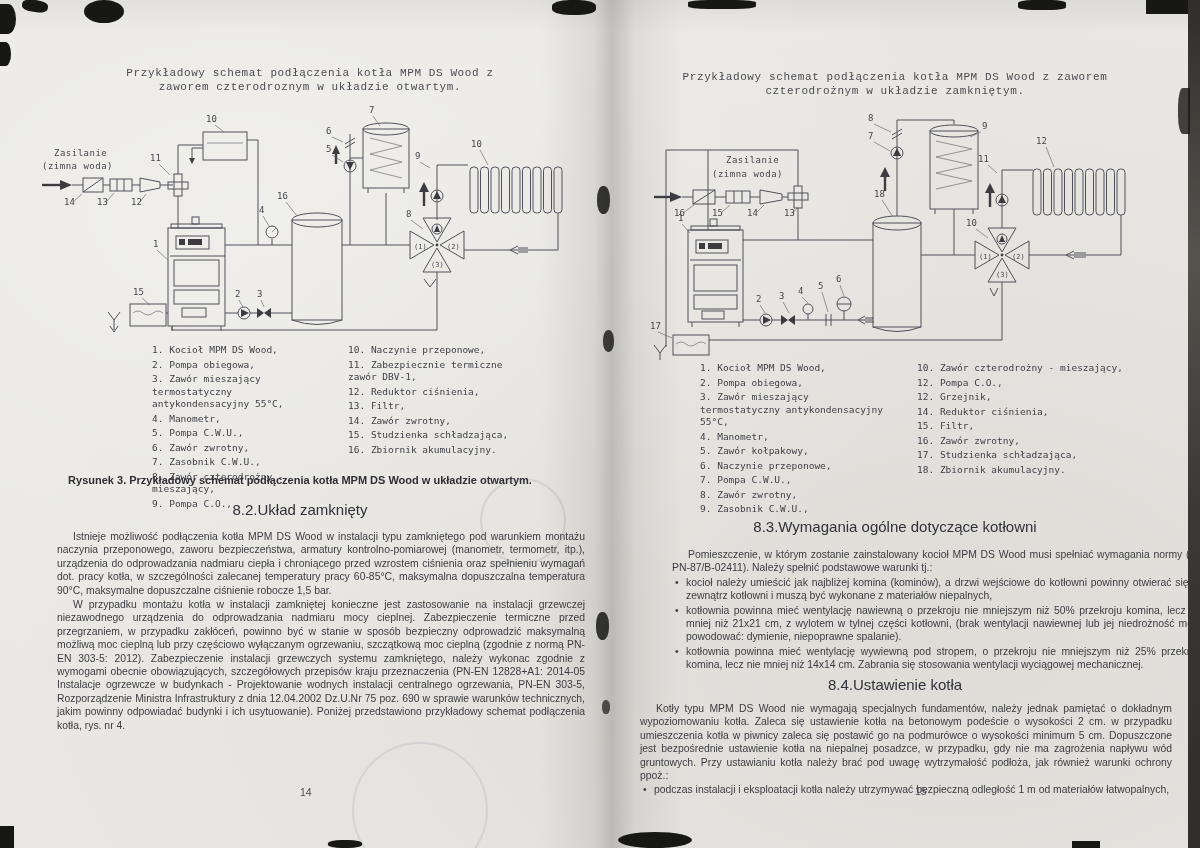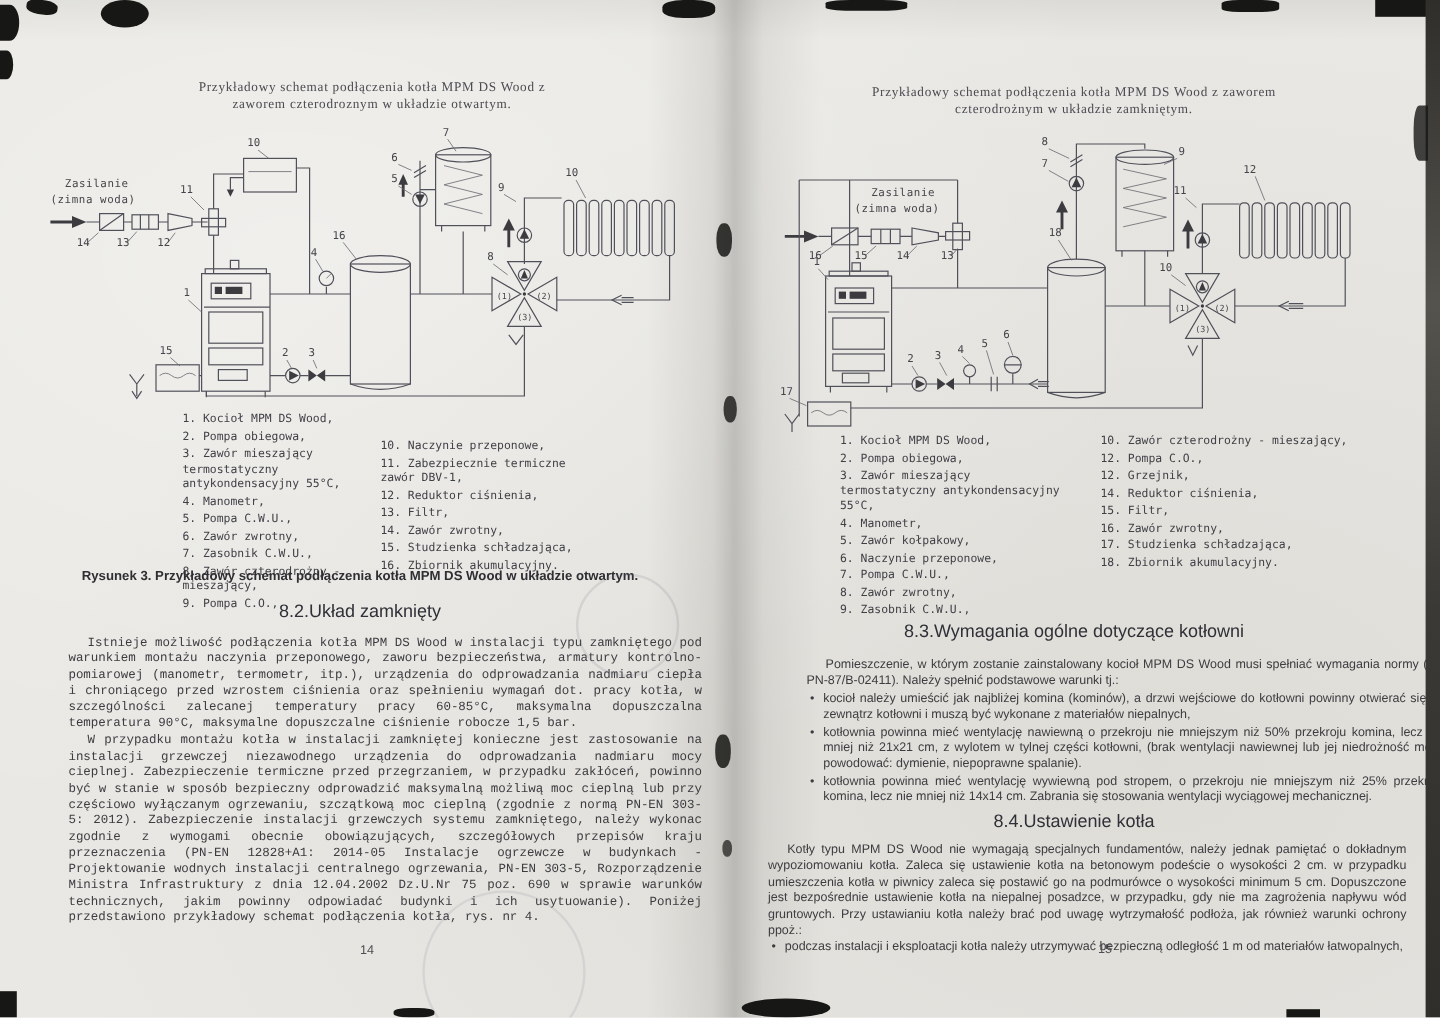--- a/index.html
+++ b/index.html
@@ -7,21 +7,21 @@
     font-family:"Liberation Sans",sans-serif;color:#3c3c41;
     background:
       linear-gradient(90deg, rgba(0,0,0,0) 45%, rgba(60,58,52,.10) 49.5%, rgba(45,44,40,.22) 51%, rgba(60,58,52,.08) 53%, rgba(0,0,0,0) 57%),
       radial-gradient(ellipse at 20% 25%, rgba(255,255,255,.30), rgba(255,255,255,0) 55%),
       radial-gradient(ellipse at 80% 75%, rgba(120,115,100,.10), rgba(0,0,0,0) 70%),
       linear-gradient(180deg, rgba(0,0,0,.06), rgba(0,0,0,0) 4%),
       #e9e8e4;}
   .abs{position:absolute;}
   .mark{position:absolute;background:#171715;}
   .wm{position:absolute;border-radius:50%;border:2px solid rgba(110,110,128,.16);}
-  .diag-title{font-family:Liberation Serif, serif;font-size:11px;line-height:14px;
+  .diag-title{font-family:Liberation Mono, monospace;font-size:11px;line-height:14px;
     letter-spacing:.6px;color:#4b4b52;text-align:center;}
   .legend{font-family:"DejaVu Sans Mono",monospace;font-size:9.5px;line-height:12.5px;
     color:#3f3f46;list-style:none;margin:0;padding:0;}
   .legend li{margin-bottom:2px;}
   .caption{font-weight:bold;font-size:11px;color:#2e2e33;text-align:center;}
   .sect-head{font-weight:normal;font-size:15px;color:#303138;text-align:center;}
   .body-txt{font-size:10.4px;line-height:13.4px;text-align:justify;color:#3c3c41;}
   .body-txt p{margin:0 0 1px 0;text-indent:16px;}
   .bullet{position:relative;padding-left:14px;margin-top:1px;}
   .bullet::before{content:"\2022";position:absolute;left:3px;top:0;}
@@ -213,34 +213,34 @@
       <li>1. Kocioł MPM DS Wood,</li>
       <li>2. Pompa obiegowa,</li>
       <li>3. Zawór mieszający termostatyczny antykondensacyjny 55°C,</li>
       <li>4. Manometr,</li>
       <li>5. Pompa C.W.U.,</li>
       <li>6. Zawór zwrotny,</li>
       <li>7. Zasobnik C.W.U.,</li>
       <li>8. Zawór czterodrożny - mieszający,</li>
       <li>9. Pompa C.O.,</li>
     </ul>
-    <ul class="abs legend" style="left:317px;top:344px;width:185px;margin-top:22px;">
+    <ul class="abs legend" style="left:348px;top:344px;width:185px;">
       <li>10. Naczynie przeponowe,</li>
       <li>11. Zabezpiecznie termiczne zawór DBV-1,</li>
       <li>12. Reduktor ciśnienia,</li>
       <li>13. Filtr,</li>
       <li>14. Zawór zwrotny,</li>
       <li>15. Studzienka schładzająca,</li>
       <li>16. Zbiornik akumulacyjny.</li>
     </ul>
 
     <div class="abs caption" style="left:60px;top:474px;width:480px;">Rysunek 3. Przykładowy schemat podłączenia kotła MPM DS Wood w układzie otwartym.</div>
     <div class="abs sect-head" style="left:60px;top:501px;width:480px;">8.2.Układ zamknięty</div>
 
-    <div class="abs body-txt" style="left:57px;top:530px;width:528px;font-family:Liberation Mono, monospace;">
+    <div class="abs body-txt" style="left:57px;top:530px;width:528px;">
       <p>Istnieje możliwość podłączenia kotła MPM DS Wood w instalacji typu zamkniętego pod warunkiem montażu naczynia przeponowego, zaworu bezpieczeństwa, armatury kontrolno-pomiarowej (manometr, termometr, itp.), urządzenia do odprowadzania nadmiaru ciepła i chroniącego przed wzrostem ciśnienia oraz spełnieniu wymagań dot. pracy kotła, w szczególności zalecanej temperatury pracy 60-85°C, maksymalna dopuszczalna temperatura 90°C, maksymalne dopuszczalne ciśnienie robocze 1,5 bar.</p>
       <p>W przypadku montażu kotła w instalacji zamkniętej konieczne jest zastosowanie na instalacji grzewczej niezawodnego urządzenia do odprowadzania nadmiaru mocy cieplnej. Zabezpieczenie termiczne przed przegrzaniem, w przypadku zakłóceń, powinno być w stanie w sposób bezpieczny odprowadzić maksymalną możliwą moc cieplną lub przy częściowo wyłączanym ogrzewaniu, szczątkową moc cieplną (zgodnie z normą PN-EN 303-5: 2012). Zabezpieczenie instalacji grzewczych systemu zamkniętego, należy wykonac zgodnie z wymogami obecnie obowiązujących, szczegółowych przepisów kraju przeznaczenia (PN-EN 12828+A1: 2014-05 Instalacje ogrzewcze w budynkach - Projektowanie wodnych instalacji centralnego ogrzewania, PN-EN 303-5, Rozporządzenie Ministra Infrastruktury z dnia 12.04.2002 Dz.U.Nr 75 poz. 690 w sprawie warunków technicznych, jakim powinny odpowiadać budynki i ich usytuowanie). Poniżej przedstawiono przykładowy schemat podłączenia kotła, rys. nr 4.</p>
     </div>
 
     <div class="abs pagenum" style="left:300px;top:786px;">14</div>
   </div>
 
   <div class="abs" style="left:600px;top:0;width:600px;height:633px;">
 
     <div class="abs diag-title" style="left:60px;top:70px;width:470px;">

